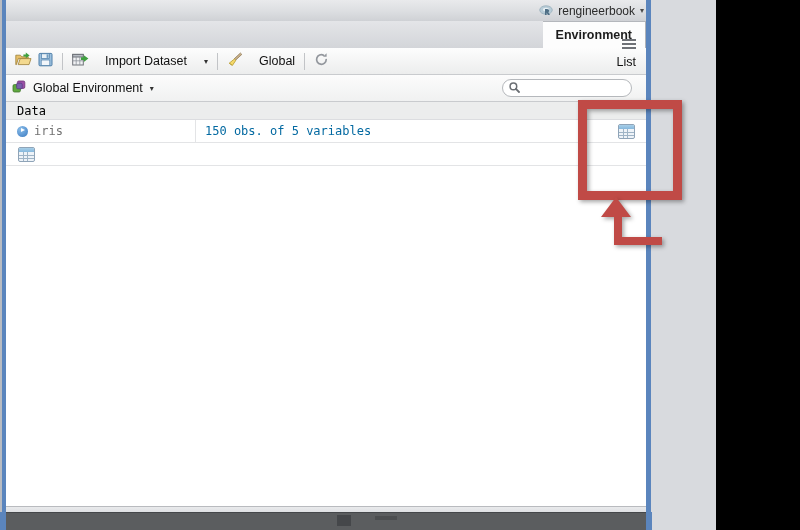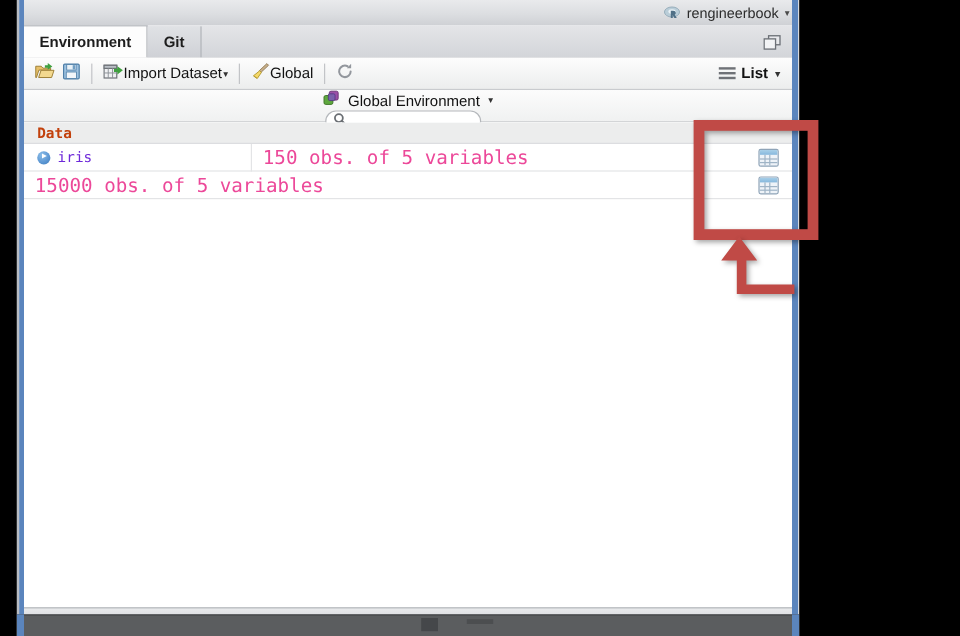--- a/index.html
+++ b/index.html
@@ -12,22 +12,22 @@
     width: 800px;
     height: 530px;
     overflow: hidden;
     background: #000000;
     font-family: "Liberation Sans", sans-serif;
   }
 
   
   #window {
     position: absolute;
-    left: 14px; top: 0;
-    width: 652px;
+    left: 0; top: 0;
+    width: 716px;
     height: 530px;
     background: #d8dade;
     overflow: hidden;
   }
   
   .win-border-left {
     position: absolute;
     left: 2px; top: 0;
     width: 4px; height: 530px;
     background: #5b85bd;
@@ -87,20 +87,21 @@
 
   
   .tabbar {
     position: absolute;
     left: 0; top: 0;
     width: 640px; height: 27px;
     background: linear-gradient(to bottom, #e4e5e8 0%, #d3d5d9 100%);
     border-bottom: 1px solid #a8abb0;
     display: flex;
     align-items: flex-end;
+    flex-direction: column;
   }
   .tab {
     height: 26px;
     line-height: 26px;
     padding: 0 13px;
     font-size: 12.5px;
     font-weight: bold;
     color: #1d1d1d;
     border-right: 1px solid #b0b3b8;
     box-sizing: border-box;
@@ -130,21 +131,21 @@
     background: linear-gradient(to bottom, #fdfdfd 0%, #eceded 100%);
     border-bottom: 1px solid #c9cbce;
     display: flex;
     align-items: center;
     padding: 0 6px;
     box-sizing: border-box;
   }
   .tb-btn {
     display: flex;
     align-items: center;
-    gap: 0;
+    gap: 16px;
     height: 22px;
     padding: 0 3px;
     font-size: 12.5px;
     color: #111;
     cursor: default;
     white-space: nowrap;
   }
   .tb-sep {
     width: 1px;
     height: 17px;
@@ -152,27 +153,28 @@
     margin: 0 6px;
   }
   .tb-caret {
     font-size: 8px;
     color: #333;
     margin-left: 1px;
   }
   .toolbar-spacer { flex: 1; }
   .list-btn {
     display: flex;
-    align-items: center;
+    align-items: flex-end;
     gap: 5px;
     font-size: 12.5px;
-    font-weight: bold;
+    font-weight: normal;
     color: #111;
     padding-right: 4px;
     cursor: default;
+    flex-direction: column;
   }
   .hamburger {
     display: inline-block;
     width: 14px; height: 11px;
     position: relative;
   }
   .hamburger i {
     position: absolute;
     left: 0; width: 14px; height: 2px;
     background: #6f7277;
@@ -185,21 +187,20 @@
   .envrow {
     position: absolute;
     left: 0; top: 54px;
     width: 640px; height: 27px;
     background: linear-gradient(to bottom, #fcfcfc 0%, #f0f1f1 100%);
     border-bottom: 1px solid #c9cbce;
     display: flex;
     align-items: center;
     padding: 0 6px;
     box-sizing: border-box;
-    flex-direction: column;
   }
   .globalenv {
     display: flex;
     align-items: center;
     gap: 6px;
     font-size: 12.5px;
     color: #111;
     cursor: default;
   }
   .envrow-spacer { flex: 1; }
@@ -234,22 +235,22 @@
     background: #ffffff;
     overflow: hidden;
   }
   .section-header {
     height: 18px;
     line-height: 18px;
     background: #eceded;
     border-bottom: 1px solid #dcdde0;
     font-family: "DejaVu Sans Mono", monospace;
     font-size: 12px;
-    font-weight: bold;
-    color: #c2410c;
+    font-weight: normal;
+    color: #000000;
     padding-left: 11px;
     box-sizing: border-box;
   }
   .row {
     height: 23px;
     border-bottom: 1px solid #e3e4e6;
     display: flex;
     align-items: center;
     box-sizing: border-box;
   }
@@ -274,28 +275,28 @@
     content: "";
     position: absolute;
     left: 4px; top: 2.7px;
     border-left: 4.3px solid #ffffff;
     border-top: 2.8px solid transparent;
     border-bottom: 2.8px solid transparent;
   }
   .var-name {
     font-family: "DejaVu Sans Mono", monospace;
     font-size: 12px;
-    color: #6d28d9;
+    color: #737373;
   }
   .cell-desc {
     flex: 1;
     padding-left: 9px;
     font-family: "DejaVu Sans Mono", monospace;
-    font-size: 16px;
-    color: #ec4899;
+    font-size: 12px;
+    color: #0369a1;
     height: 23px;
     line-height: 23px;
     box-sizing: border-box;
   }
   .cell-action {
     width: 40px;
     display: flex;
     align-items: center;
     justify-content: center;
     height: 23px;
@@ -543,21 +544,20 @@
               <span class="hdr"></span>
               <span class="gl gv1"></span>
                 <span class="gl gv2"></span>
               <span class="gl gh1"></span>
                 <span class="gl gh2"></span>
             </span>
           </div>
         </div>
 
         <div class="row">
-          <div class="cell-desc">15000 obs. of 5 variables</div>
           <div class="cell-action">
             <span class="table-icon">
               <span class="hdr"></span>
               <span class="gl gv1"></span>
                 <span class="gl gv2"></span>
               <span class="gl gh1"></span>
                 <span class="gl gh2"></span>
             </span>
           </div>
         </div>

